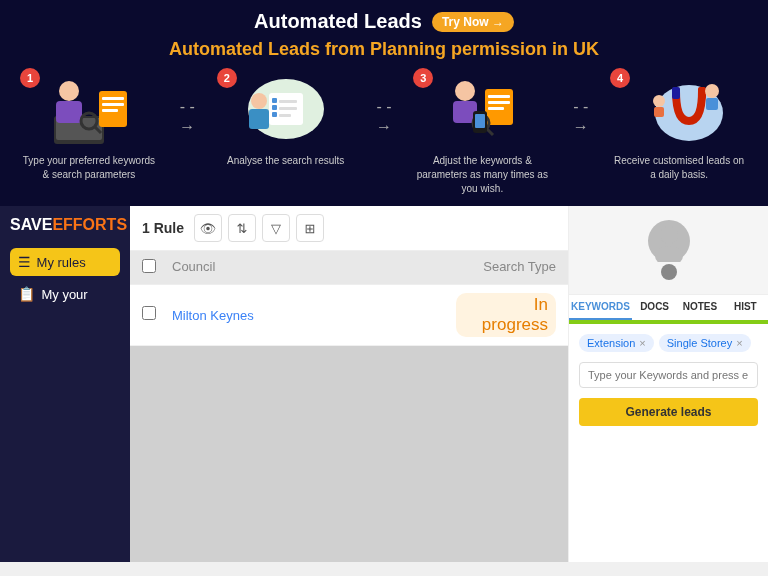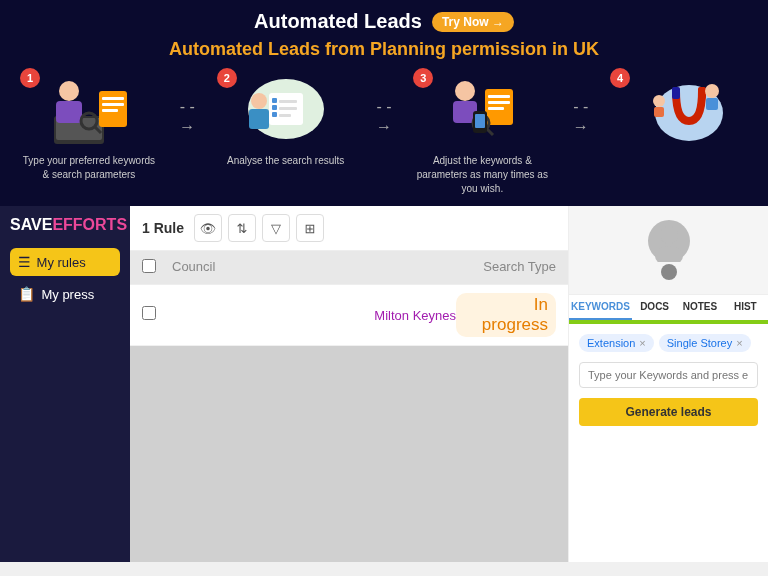--- a/index.html
+++ b/index.html
@@ -100,21 +100,21 @@
       width: 130px;
       padding: 10px;
       flex-shrink: 0;
     }
     .brand {
       display: flex;
       align-items: center;
       margin-bottom: 14px;
     }
     .brand-save { color: white; font-size: 16px; font-weight: 900; }
-    .brand-efforts { color: #ec4899; font-size: 16px; font-weight: 900; }
+    .brand-efforts { color: #f97316; font-size: 16px; font-weight: 900; }
     .nav-item {
       display: flex;
       align-items: center;
       gap: 6px;
       padding: 6px 8px;
       border-radius: 6px;
       cursor: pointer;
       margin-bottom: 4px;
       font-size: 13px;
       color: white;
@@ -174,21 +174,21 @@
     .col-council { flex: 1; }
     .col-search-type { width: 100px; text-align: right; }
     .table-row-item {
       background: white;
       padding: 8px 12px;
       display: flex;
       align-items: center;
       border-bottom: 1px solid #f0f0f0;
     }
     .row-check { width: 30px; }
-    .row-name { flex: 1; font-size: 13px; color: #a21caf; text-align: right; }
+    .row-name { flex: 1; font-size: 13px; color: #3b82f6; }
     .row-status { width: 100px; font-size: 12px; color: #666; text-align: right; }
     .status-badge {
       display: inline-block;
       padding: 2px 8px;
       border-radius: 10px;
       font-size: 17px;
       background: #fff3e0;
       color: #e67e00;
     }
 
@@ -378,39 +378,40 @@
           <path d="M42 20 Q42 50 55 50 Q68 50 68 20" stroke="#cc2200" stroke-width="8" fill="none" stroke-linecap="round"></path>
           <rect x="38" y="16" width="8" height="12" rx="2" fill="#1a1a9e"></rect>
           <rect x="64" y="16" width="8" height="12" rx="2" fill="#cc2200"></rect>
 
           <circle cx="78" cy="20" r="7" fill="#f5c5a3"></circle>
           <rect x="72" y="27" width="12" height="12" rx="2" fill="#4a90d9"></rect>
           <circle cx="25" cy="30" r="6" fill="#f5c5a3"></circle>
           <rect x="20" y="36" width="10" height="10" rx="2" fill="#e87040"></rect>
         </svg>
       </div>
+      <div class="step-desc">Receive customised leads on a daily basis.</div>
     </div>
 
   </div>
 </div>
 
 <div class="main-layout">
 
   <div class="sidebar">
     <div class="brand">
       <span class="brand-save">SAVE</span>
         <span class="brand-efforts">EFFORTS</span>
     </div>
     <div class="nav-item active">
       <span class="nav-icon">☰</span>
       <span>My rules</span>
     </div>
     <div class="nav-item">
       <span class="nav-icon">📋</span>
-      <span>My press</span>
+      <span>My your</span>
     </div>
   </div>
 
   <div class="content-area">
     <div class="content-header">
       <span class="rule-count">1 Rule</span>
       <div class="header-actions">
         <button class="icon-btn">👁</button>
         <button class="icon-btn">⇅</button>
         <button class="icon-btn">▽</button>

